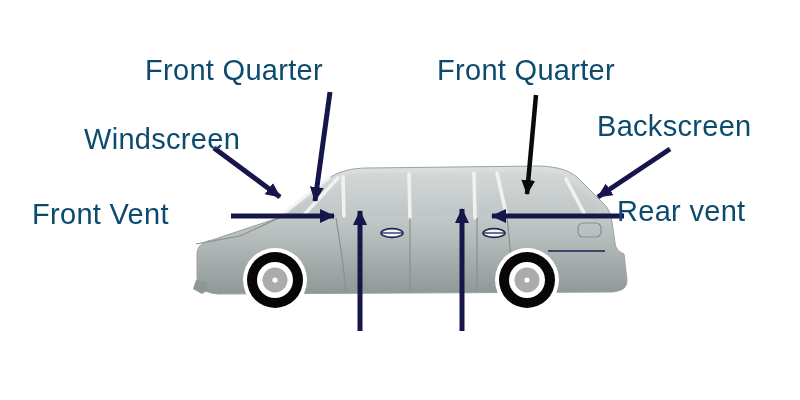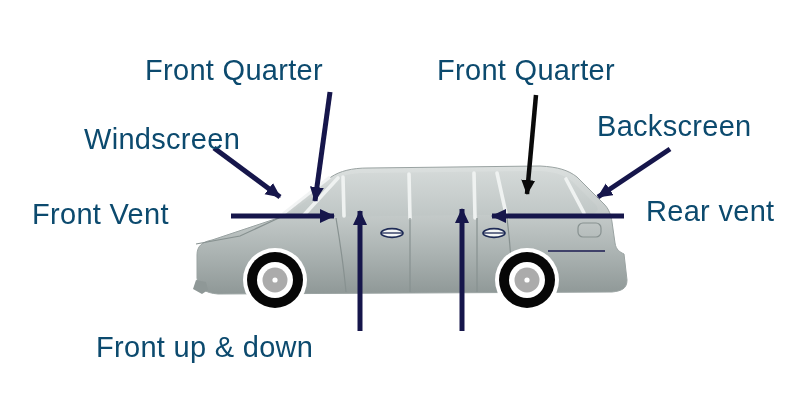--- a/index.html
+++ b/index.html
@@ -15,21 +15,21 @@
     font-size:29px;
     letter-spacing:0.3px;
     white-space:nowrap;
     line-height:1.05;
   }
   .lbl-front-quarter{left:145px;top:55px;}
   .lbl-rear-quarter {left:437px;top:55px;}
   .lbl-windscreen   {left:84px; top:124px;}
   .lbl-backscreen   {left:597px;top:111px;}
   .lbl-front-vent   {left:32px; top:199px;}
-  .lbl-rear-vent    {left:646px;top:196px;}
+  .lbl-rear-vent    {left:617px;top:196px;}
   .lbl-front-updown {left:96px; top:332px;}
   .lbl-rear-updown  {left:454px;top:334px;}
 </style>
 </head>
 <body>
 
 <div class="stage">
 
   <svg class="layer" viewBox="0 0 800 400" xmlns="http://www.w3.org/2000/svg">
     <defs>
@@ -140,15 +140,14 @@
       <line x1="536" y1="95" x2="527" y2="194" stroke="#0A0A0A" stroke-width="4.5" marker-end="url(#ahBlack)"></line>
     </g>
   </svg>
 
   <div class="lbl lbl-front-quarter">Front Quarter</div>
   <div class="lbl lbl-rear-quarter">Front Quarter</div>
   <div class="lbl lbl-windscreen">Windscreen</div>
   <div class="lbl lbl-front-vent">Front Vent</div>
   <div class="lbl lbl-backscreen">Backscreen</div>
   <div class="lbl lbl-rear-vent">Rear vent</div>
-  <div class="lbl lbl-front-updown">Front up &amp; down</div>
 
 </div>
 
 </body></html>

